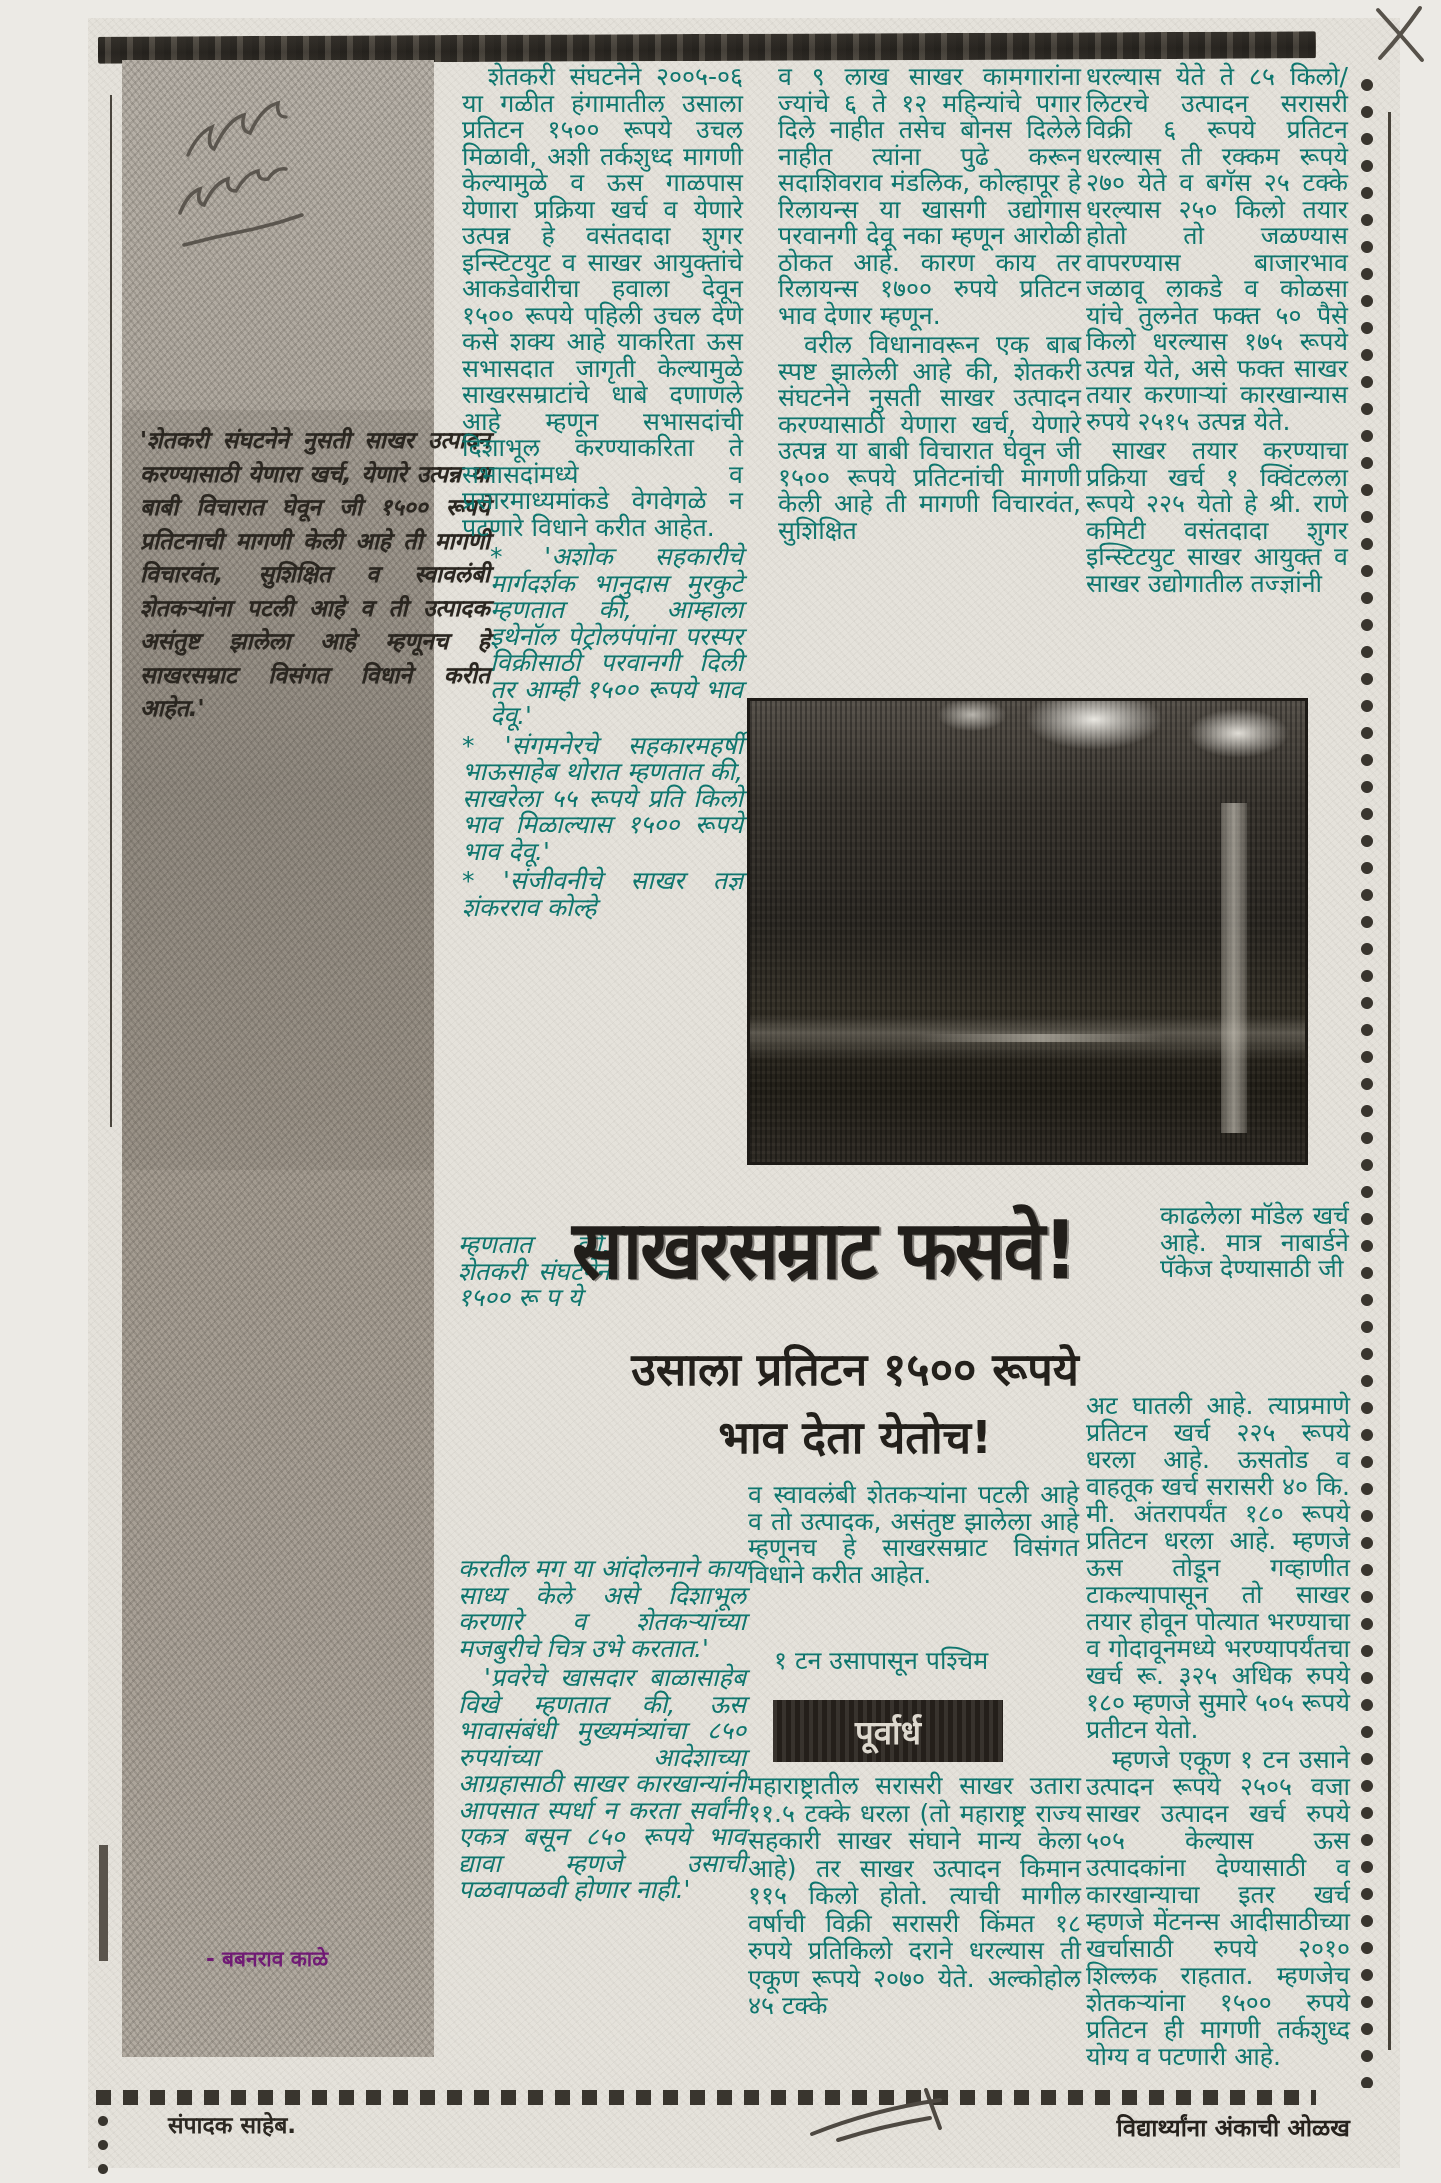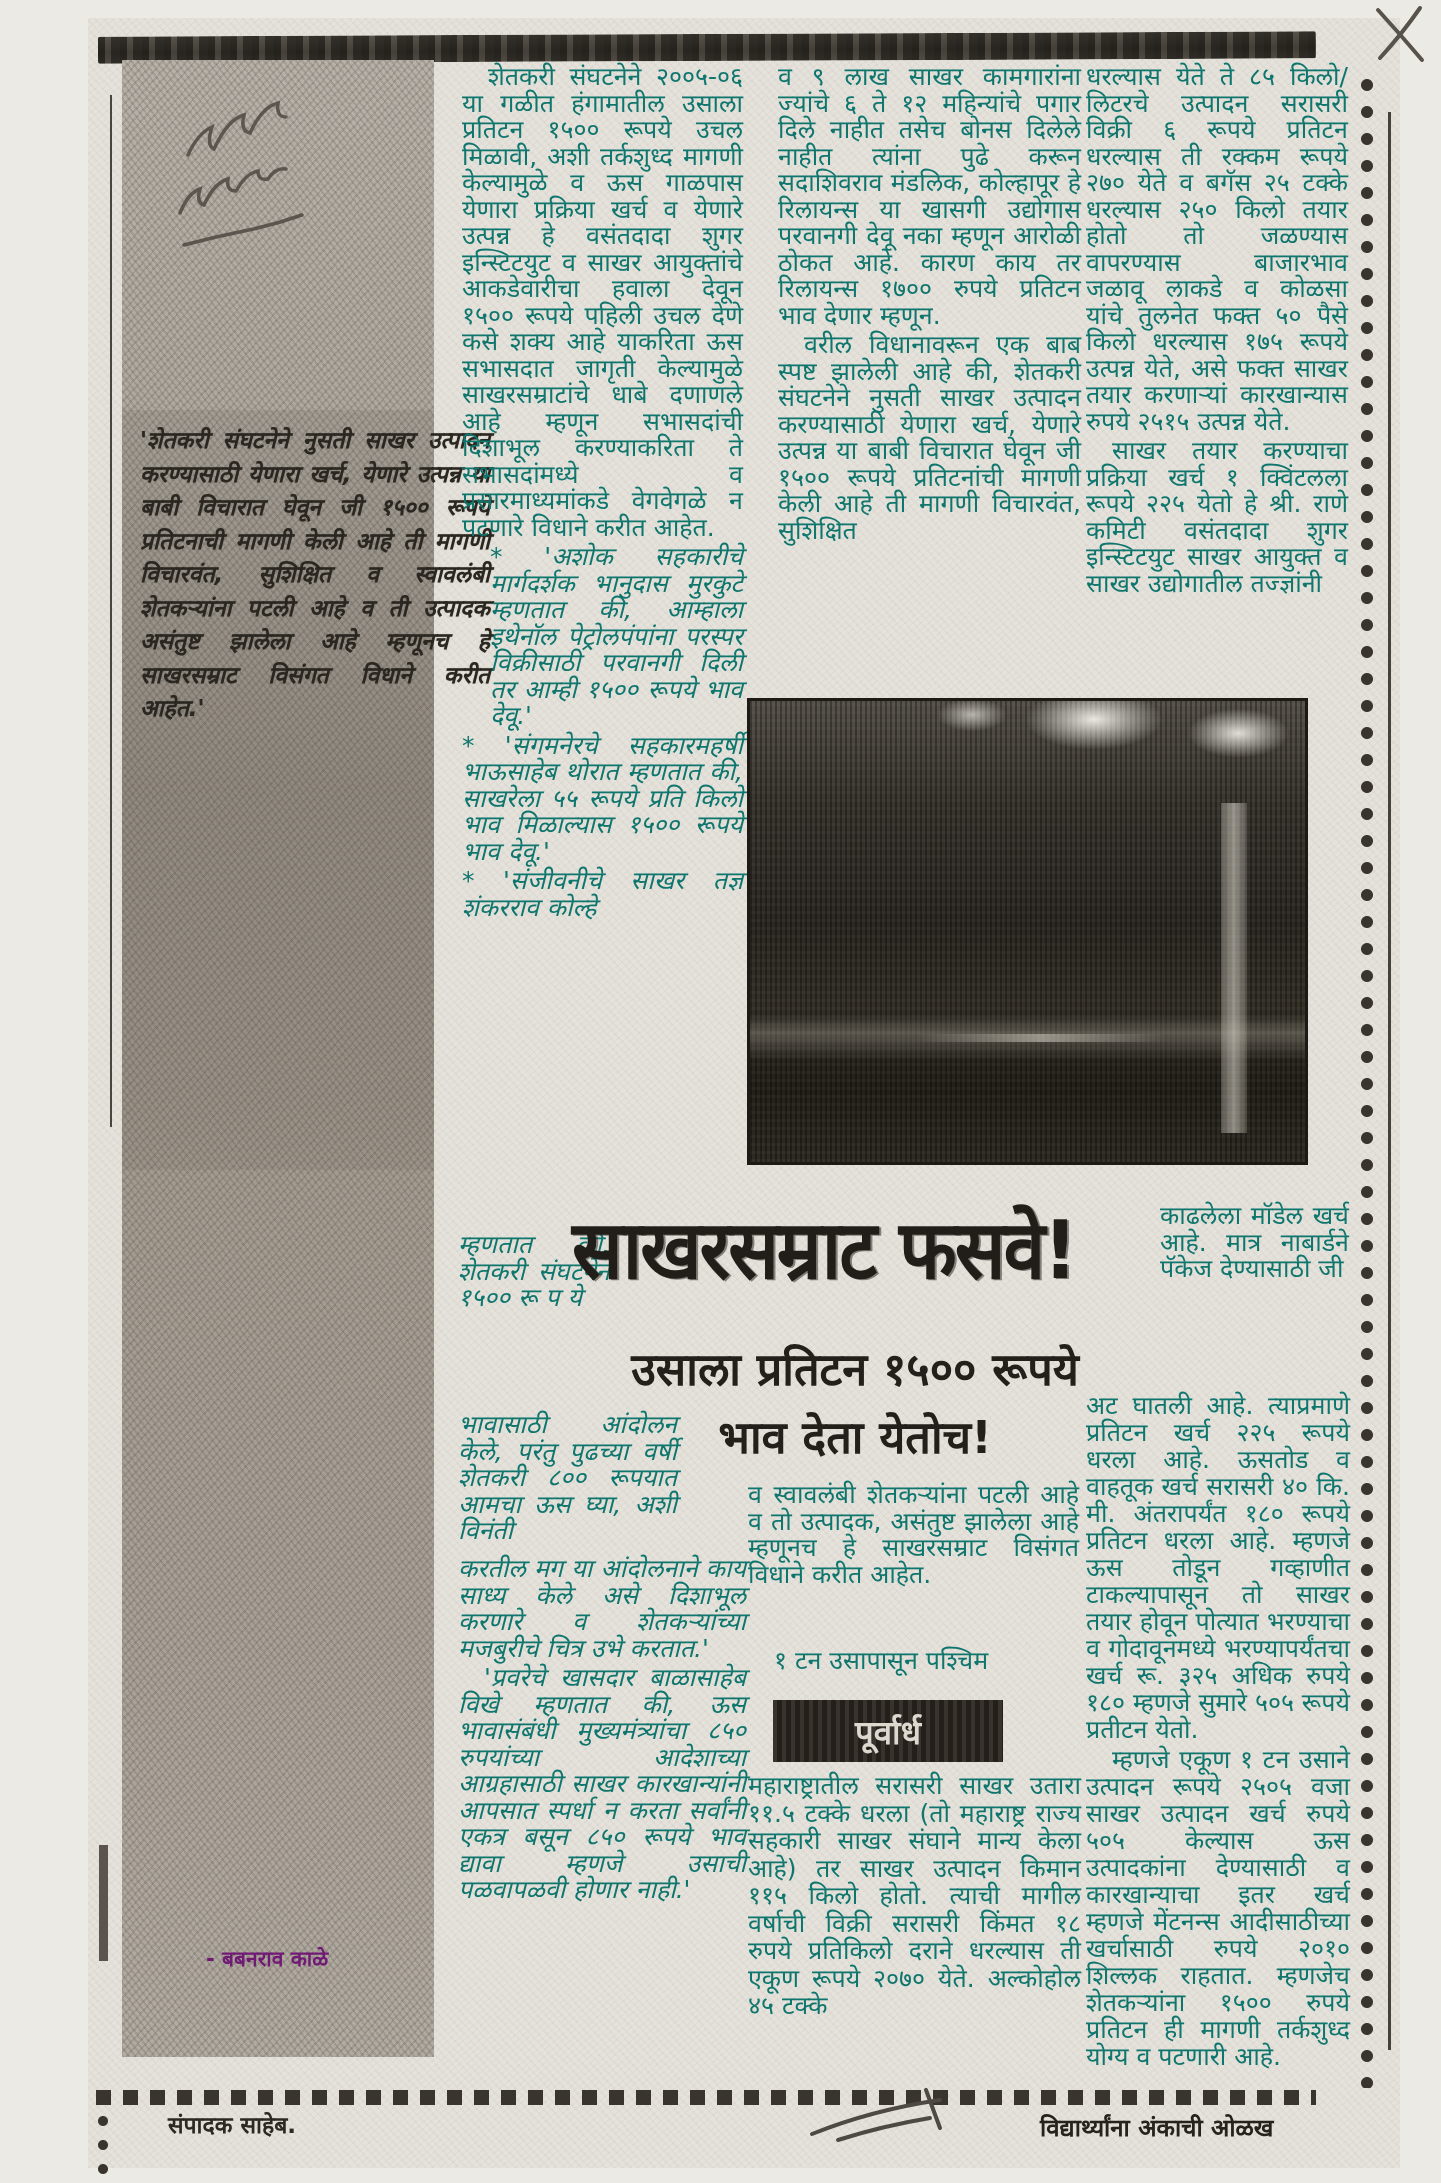--- a/index.html
+++ b/index.html
@@ -84,21 +84,21 @@
       repeating-linear-gradient(0deg, rgba(140,133,120,.08) 0 3px, rgba(0,0,0,0) 3px 8px),
       linear-gradient(180deg,#56514a 0%,#39352f 22%,#2b2823 48%,#343027 66%,#232019 84%,#2e2a24 100%);}
   .photo .chimney{position:absolute;right:58px;top:58%;transform:translateY(-50%);
     width:26px;height:330px;
     background:linear-gradient(90deg,rgba(220,214,202,.28),rgba(235,230,218,.55) 50%,rgba(220,214,202,.22));
     filter:none;}
   .photo .glint{position:absolute;left:30%;bottom:26%;width:45%;height:8px;
     background:linear-gradient(90deg,rgba(0,0,0,0),rgba(225,220,208,.5),rgba(0,0,0,0));}
   
   .footer-left{position:absolute;left:168px;top:2108px;font-size:23px;font-weight:bold;color:#2c2822;}
-  .footer-right{position:absolute;left:1040px;top:2110px;width:310px;
+  .footer-right{position:absolute;left:1040px;top:2110px;width:310px;text-align:right;
     font-size:24px;font-weight:bold;color:#26221d;}
   
   .hand{position:absolute;}
   .hand svg{display:block;}
 </style>
 </head>
 <body>
 
 <div class="page">
   <div class="scan"></div>
@@ -146,23 +146,20 @@
 
   <div class="bodytext colA">
     <p>शेतकरी संघटनेने २००५-०६ या गळीत हंगामातील उसाला प्रतिटन १५०० रूपये उचल मिळावी, अशी तर्कशुध्द मागणी केल्यामुळे व ऊस गाळपास येणारा प्रक्रिया खर्च व येणारे उत्पन्न हे वसंतदादा शुगर इन्स्टिटयुट व साखर आयुक्तांचे आकडेवारीचा हवाला देवून १५०० रूपये पहिली उचल देणे कसे शक्य आहे याकरिता ऊस सभासदात जागृती केल्यामुळे साखरसम्राटांचे धाबे दणाणले आहे म्हणून सभासदांची दिशाभूल करण्याकरिता ते सभासदांमध्ये व प्रसारमाध्यमांकडे वेगवेगळे न पटणारे विधाने करीत आहेत.</p>
     <p class="noindent" style="font-style:italic;margin-left:28px;">* 'अशोक सहकारीचे मार्गदर्शक भानुदास मुरकुटे म्हणतात की, आम्हाला इथेनॉल पेट्रोलपंपांना परस्पर विक्रीसाठी परवानगी दिली तर आम्ही १५०० रूपये भाव देवू.'</p>
     <p class="noindent" style="font-style:italic;">* 'संगमनेरचे सहकारमहर्षी भाऊसाहेब थोरात म्हणतात की, साखरेला ५५ रूपये प्रति किलो भाव मिळाल्यास १५०० रूपये भाव देवू.'</p>
     <p class="noindent" style="font-style:italic;">* 'संजीवनीचे साखर तज्ञ शंकरराव कोल्हे</p>
   </div>
   <div class="bodytext colB" style="font-style:italic;">
     <p class="noindent">म्हणतात की, शेतकरी संघटनेने १५०० रू प ये</p>
   </div>
-  <div class="bodytext colC" style="font-style:italic;">
-    <p class="noindent">भावासाठी आंदोलन केले, परंतु पुढच्या वर्षी शेतकरी ८०० रूपयात आमचा ऊस घ्या, अशी विनंती</p>
-  </div>
   <div class="bodytext colD">
     <p class="noindent" style="font-style:italic;">करतील मग या आंदोलनाने काय साध्य केले असे दिशाभूल करणारे व शेतकऱ्यांच्या मजबुरीचे चित्र उभे करतात.'</p>
     <p style="font-style:italic;">'प्रवरेचे खासदार बाळासाहेब विखे म्हणतात की, ऊस भावासंबंधी मुख्यमंत्र्यांचा ८५० रुपयांच्या आदेशाच्या आग्रहासाठी साखर कारखान्यांनी आपसात स्पर्धा न करता सर्वांनी एकत्र बसून ८५० रूपये भाव द्यावा म्हणजे उसाची पळवापळवी होणार नाही.'</p>
   </div>
 
   <div class="bodytext col2a">
     <p class="noindent">व ९ लाख साखर कामगारांना ज्यांचे ६ ते १२ महिन्यांचे पगार दिले नाहीत तसेच बोनस दिलेले नाहीत त्यांना पुढे करून सदाशिवराव मंडलिक, कोल्हापूर हे रिलायन्स या खासगी उद्योगास परवानगी देवू नका म्हणून आरोळी ठोकत आहे. कारण काय तर रिलायन्स १७०० रुपये प्रतिटन भाव देणार म्हणून.</p>
     <p>वरील विधानावरून एक बाब स्पष्ट झालेली आहे की, शेतकरी संघटनेने नुसती साखर उत्पादन करण्यासाठी येणारा खर्च, येणारे उत्पन्न या बाबी विचारात घेवून जी १५०० रूपये प्रतिटनांची मागणी केली आहे ती मागणी विचारवंत, सुशिक्षित</p>
   </div>
 

